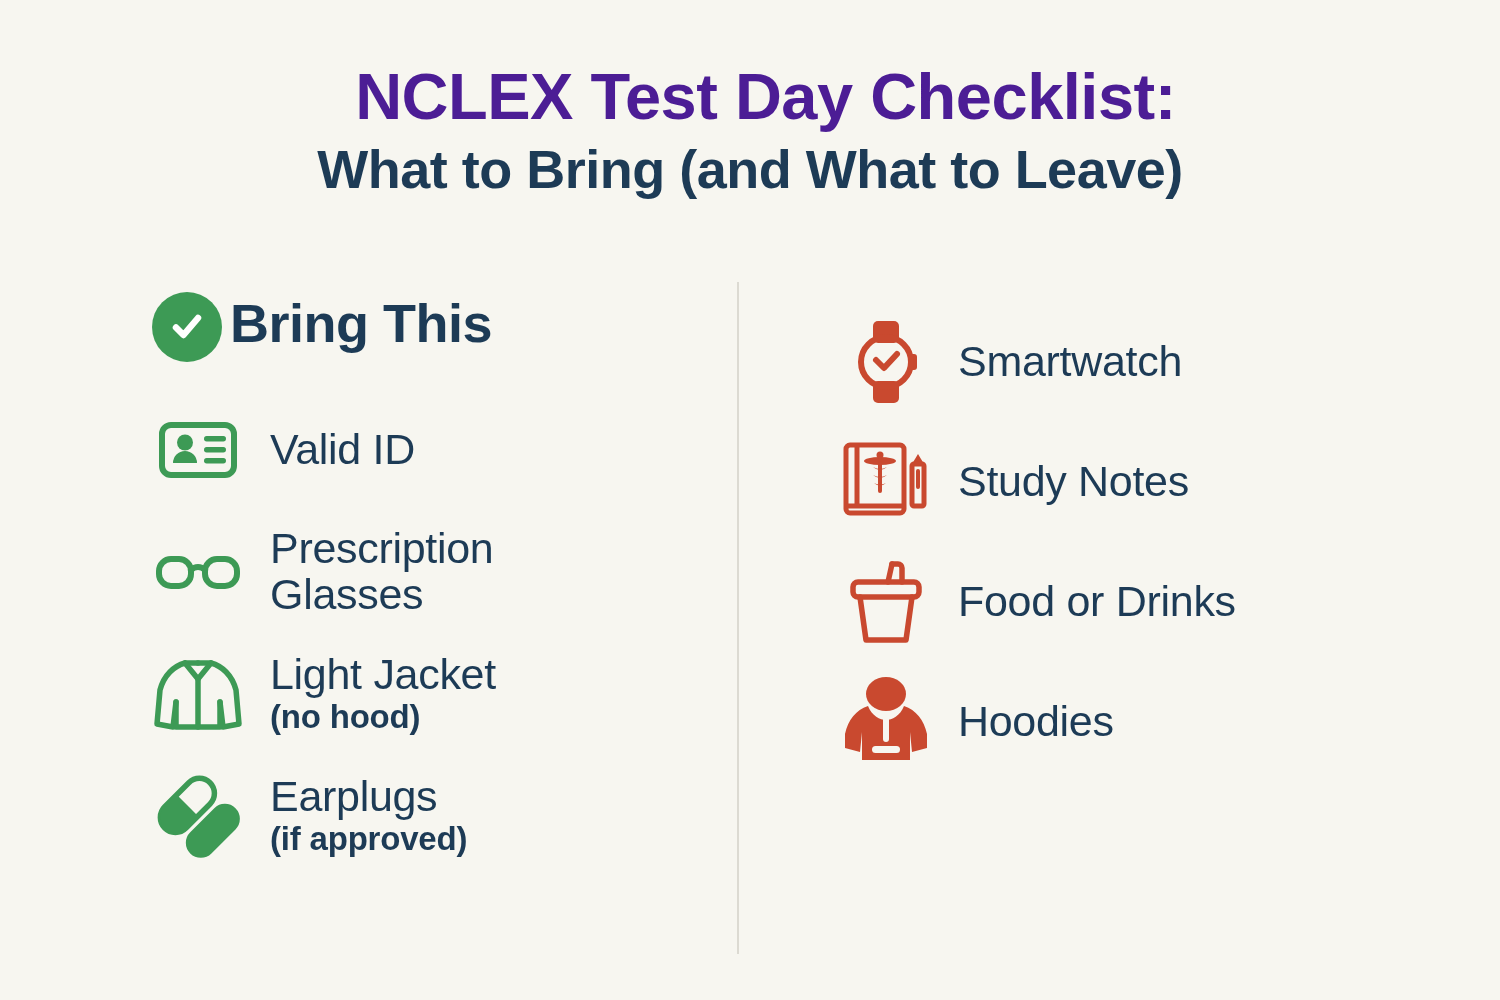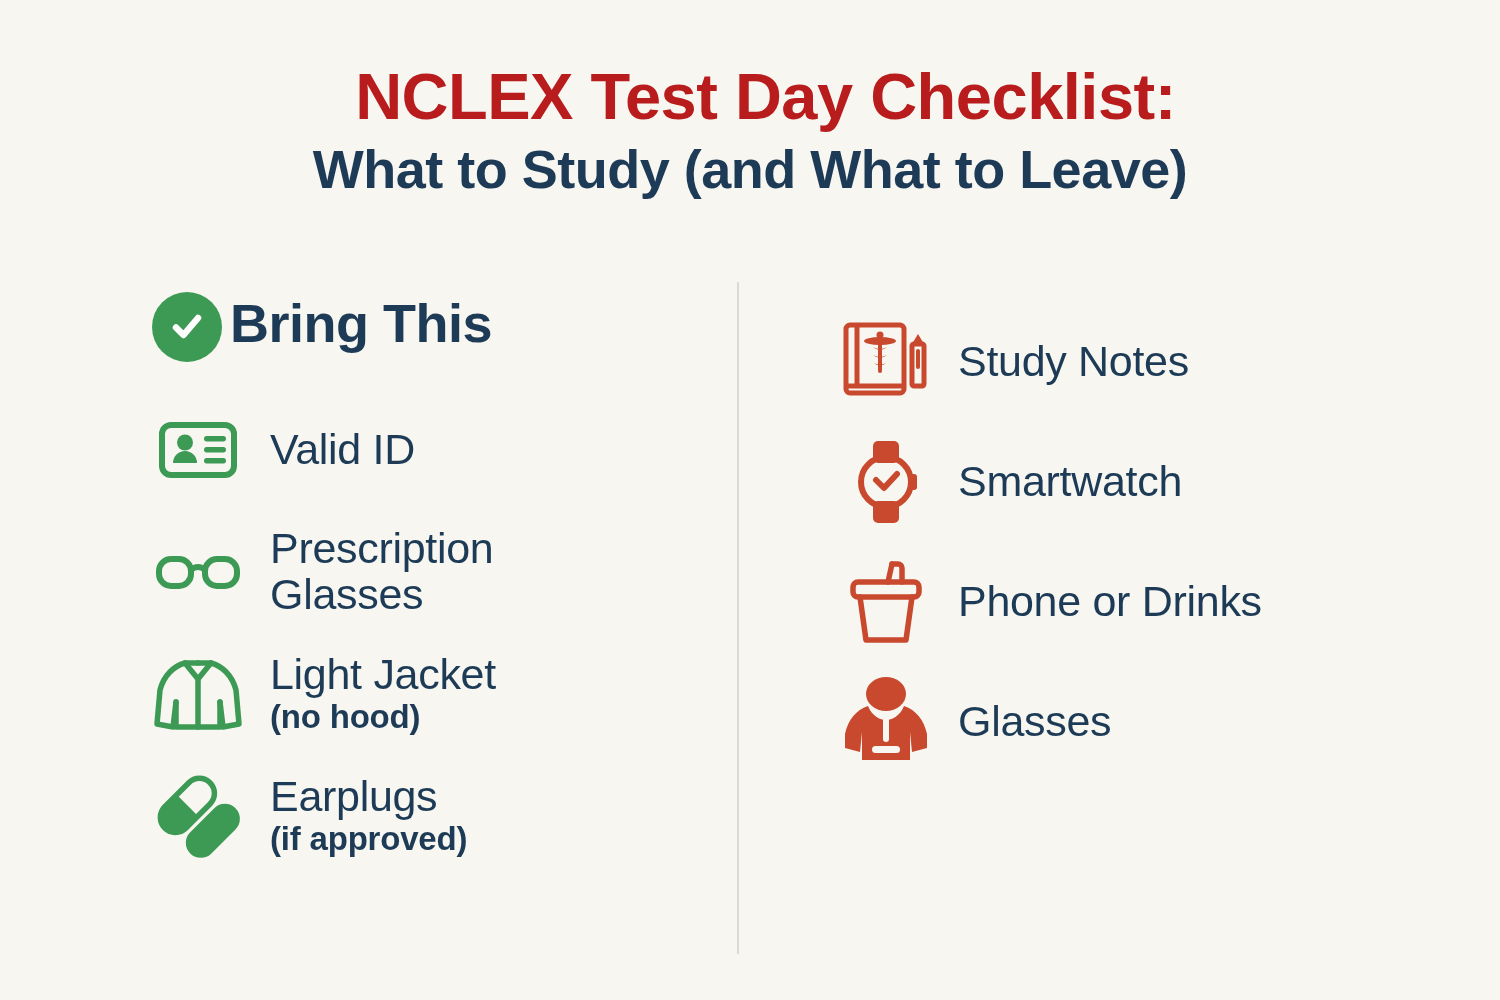--- a/index.html
+++ b/index.html
@@ -25,21 +25,21 @@
   .title-block {
     position: absolute;
     top: 62px;
     left: 0;
     width: 1500px;
     text-align: center;
   }
   .title-line1 {
     font-size: 65px;
     font-weight: bold;
-    color: #b91c1c;
+    color: #4c1d95;
     letter-spacing: -0.5px;
     line-height: 1.08;
     white-space: nowrap;
     padding-left: 31px;
   }
   .title-line2 {
     font-size: 54px;
     font-weight: bold;
     color: #1d3b56;
     letter-spacing: -0.5px;
@@ -132,21 +132,21 @@
   .column.right .item { margin-bottom: 16px; height: 104px; }
   .column.right .item:last-child { margin-bottom: 0; }
 </style>
 </head>
 <body>
 
 <div class="page">
 
   <div class="title-block">
     <div class="title-line1">NCLEX Test Day Checklist:</div>
-    <div class="title-line2">What to Study (and What to Leave)</div>
+    <div class="title-line2">What to Bring (and What to Leave)</div>
   </div>
 
   <div class="divider"></div>
 
   <div class="column left">
 
     <div class="col-header">
       <div class="badge green">
         <svg width="44" height="44" viewBox="0 0 44 44" aria-hidden="true">
           <path d="M11 22.5 L18.5 30 L33 13" fill="none" stroke="#ffffff" stroke-width="6.5" stroke-linecap="round" stroke-linejoin="round"></path>
@@ -229,20 +229,36 @@
 
   <div class="column right">
 
 
     <div class="items">
 
 
       <div class="item">
         <span class="item-icon">
           <svg width="92" height="92" viewBox="0 0 92 92" aria-hidden="true">
+            <rect x="33" y="5" width="26" height="22" rx="5" ry="5" fill="#c9492f"></rect>
+            <rect x="33" y="65" width="26" height="22" rx="5" ry="5" fill="#c9492f"></rect>
+            <rect x="69" y="38" width="8" height="16" rx="3" ry="3" fill="#c9492f"></rect>
+            <circle cx="46" cy="46" r="25" fill="none" stroke="#c9492f" stroke-width="6"></circle>
+            <path d="M36 44 L44 52 L57 38" fill="none" stroke="#c9492f" stroke-width="6" stroke-linecap="round" stroke-linejoin="round"></path>
+          </svg>
+        </span>
+        <span class="item-text">
+          <div class="item-label">Smartwatch</div>
+
+        </span>
+      </div>
+
+      <div class="item">
+        <span class="item-icon">
+          <svg width="92" height="92" viewBox="0 0 92 92" aria-hidden="true">
             <g fill="none" stroke="#c9492f" stroke-width="5">
               <rect x="6" y="9" width="58" height="68" rx="4" ry="4"></rect>
               <path d="M6 70 L64 70"></path>
               <path d="M17 9 L17 70"></path>
             </g>
 
             <g fill="#c9492f">
               <ellipse cx="40" cy="25" rx="16" ry="4"></ellipse>
               <rect x="38" y="25" width="4" height="32" rx="2"></rect>
               <path d="M33 31 q7 4 14 0 q-7 6 -14 0 z"></path>
@@ -260,63 +276,47 @@
         </span>
         <span class="item-text">
           <div class="item-label">Study Notes</div>
 
         </span>
       </div>
 
       <div class="item">
         <span class="item-icon">
           <svg width="92" height="92" viewBox="0 0 92 92" aria-hidden="true">
-            <rect x="33" y="5" width="26" height="22" rx="5" ry="5" fill="#c9492f"></rect>
-            <rect x="33" y="65" width="26" height="22" rx="5" ry="5" fill="#c9492f"></rect>
-            <rect x="69" y="38" width="8" height="16" rx="3" ry="3" fill="#c9492f"></rect>
-            <circle cx="46" cy="46" r="25" fill="none" stroke="#c9492f" stroke-width="6"></circle>
-            <path d="M36 44 L44 52 L57 38" fill="none" stroke="#c9492f" stroke-width="6" stroke-linecap="round" stroke-linejoin="round"></path>
-          </svg>
-        </span>
-        <span class="item-text">
-          <div class="item-label">Smartwatch</div>
-
-        </span>
-      </div>
-
-      <div class="item">
-        <span class="item-icon">
-          <svg width="92" height="92" viewBox="0 0 92 92" aria-hidden="true">
             <g fill="none" stroke="#c9492f" stroke-width="5.5" stroke-linecap="round" stroke-linejoin="round">
               <path d="M52 8 L58 8 a4 4 0 0 1 4 4 L62 26"></path>
               <path d="M52 8 L48 26"></path>
               <rect x="13" y="26" width="66" height="15" rx="5" ry="5"></rect>
               <path d="M20 41 L26 84 L66 84 L72 41"></path>
             </g>
           </svg>
         </span>
         <span class="item-text">
-          <div class="item-label">Phone or Drinks</div>
+          <div class="item-label">Food or Drinks</div>
 
         </span>
       </div>
 
       <div class="item">
         <span class="item-icon">
           <svg width="92" height="92" viewBox="0 0 92 92" aria-hidden="true">
             <ellipse cx="46" cy="18" rx="20" ry="17" fill="#c9492f"></ellipse>
             <path d="M28 30 C16 34 8 44 5 58 L5 72 L20 76 L22 56 L22 84 L70 84
                      L70 56 L72 76 L87 72 L87 58 C84 44 76 34 64 30
                      C60 40 52 44 46 44 C40 44 32 40 28 30 z" fill="#c9492f"></path>
             <rect x="43" y="38" width="6" height="28" rx="3" fill="#f7f6f0"></rect>
             <rect x="32" y="70" width="28" height="7" rx="3.5" fill="#f7f6f0"></rect>
           </svg>
         </span>
         <span class="item-text">
-          <div class="item-label">Glasses</div>
+          <div class="item-label">Hoodies</div>
 
         </span>
       </div>
 
     </div>
   </div>
 
 </div>
 
 </body></html>

